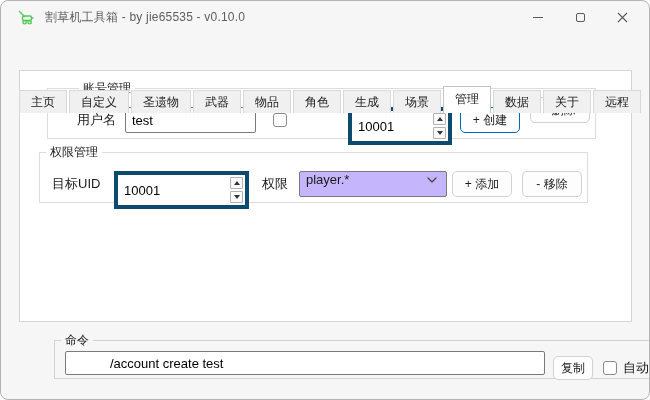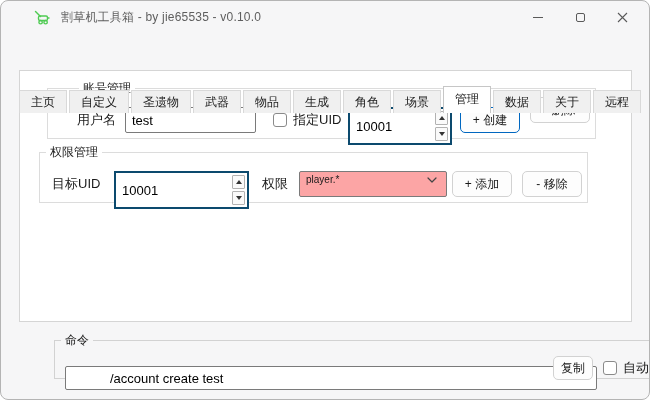--- a/index.html
+++ b/index.html
@@ -7,21 +7,21 @@
   body { font-family:"Liberation Sans","DejaVu Sans",sans-serif; color:#1a1a1a; }
 
   .window {
     position:relative; width:650px; height:400px;
     background:#f6f6f7; border:1px solid #b4b4b4; border-radius:8px;
     overflow:hidden;
   }
 
   
   .titlebar { position:absolute; left:0; top:0; width:100%; height:32px;
-    display:flex; align-items:center; padding-left:32px; }
+    display:flex; align-items:center; padding-left:16px; }
   .app-icon { width:18px; height:18px; flex:0 0 auto; }
   .title-text { margin-left:10px; font-size:12px; color:#5e5e5e; letter-spacing:.2px; white-space:nowrap; }
   .win-controls { position:absolute; right:6px; top:0; height:32px; display:flex; }
   .win-btn { width:42px; height:32px; display:flex; align-items:center; justify-content:center; cursor:default; }
   .glyph-min { width:10px; height:1px; background:#5a5a5a; }
   .glyph-max { width:9px; height:9px; border:1px solid #5a5a5a; border-radius:2px; }
 
   
   .tabbar { position:absolute; left:18px; top:43px; height:27px; display:flex; align-items:flex-end; z-index:3;margin-top:42px; }
   .tab { height:23px; line-height:22px; padding:0 11px; margin-right:2px; font-size:12px;
@@ -39,30 +39,30 @@
 
   .fld-label { position:absolute; font-size:13px; height:26px; line-height:26px; white-space:nowrap; }
 
   .text-input { position:absolute; border:1px solid #7a7a7a; border-radius:2px; background:#fff;
     font-size:13px; padding:0 6px; color:#000; font-family:inherit; outline:none; }
 
   
   .checkbox { position:absolute; width:14px; height:14px; border:1px solid #8a8a8a; border-radius:3px; background:#fff; cursor:default; }
 
   
-  .spinner { position:absolute; height:38px; border:2px solid #0c4a6e; background:#d946ef; display:flex; }
+  .spinner { position:absolute; height:38px; border:4px solid #0c4a6e; background:#d946ef; display:flex; }
   .spin-input { flex:1; min-width:0; border:none; outline:none; font-size:13px; padding-left:6px; font-family:inherit; color:#000; }
   .spin-btns { width:17px; display:flex; flex-direction:column; padding:2px 2px; gap:2px; background:#fff; }
   .spin-btn { flex:1; border:1px solid #b2b2b2; border-radius:1px; background:#fafafa; display:flex; align-items:center; justify-content:center; cursor:default; }
   .tri-up { width:0; height:0; border-left:3px solid transparent; border-right:3px solid transparent; border-bottom:4px solid #333; }
   .tri-down { width:0; height:0; border-left:3px solid transparent; border-right:3px solid transparent; border-top:4px solid #333; }
 
   
-  .dropdown { position:absolute; height:26px; border:1px solid #7a7a7a; border-radius:2px; background:#fca5a5;
-    display:flex; align-items:center; justify-content:space-between; padding:0 9px 9px 6px; font-size:10px; cursor:default; }
+  .dropdown { position:absolute; height:26px; border:1px solid #7a7a7a; border-radius:2px; background:#c4b5fd;
+    display:flex; align-items:center; justify-content:space-between; padding:0 9px 9px 6px; font-size:13px; cursor:default; }
 
   
   .btn { position:absolute; height:26px; background:#fdfdfd; border:1px solid #d2d2d2; border-radius:5px;
     font-size:12px; color:#1a1a1a; display:flex; align-items:center; justify-content:center;
     font-family:inherit; white-space:nowrap; cursor:default; }
   .btn.accent { border:1.5px solid #0067c0; }
 
   .cmd-btn { height:24px; }
 </style>
 </head>
@@ -93,37 +93,36 @@
       </div>
     </div>
   </div>
 
   <div class="tabbar">
     <div class="tab">主页</div>
     <div class="tab">自定义</div>
     <div class="tab">圣遗物</div>
     <div class="tab">武器</div>
     <div class="tab">物品</div>
+    <div class="tab">角色</div>
     <div class="tab">生成</div>
-    <div class="tab">角色</div>
     <div class="tab">场景</div>
     <div class="tab selected">管理</div>
     <div class="tab">数据</div>
     <div class="tab">关于</div>
     <div class="tab">远程</div>
   </div>
 
   <div class="panel"></div>
 
   <fieldset class="group" style="left:46px; top:79px; width:549px; height:59px;padding-left:25px;">
     <legend>账号管理</legend>
     <span class="fld-label" style="left:29px; top:10px;">用户名</span>
     <input class="text-input" style="left: 77px; top: 10px; width: 131px; height: 26px;" type="text" value="test">
     <span class="checkbox" style="left:225px; top:16px;"></span>
-    <span class="fld-label" style="left:245px; top:10px;">指定UID</span>
     <div class="spinner" style="left:300px; top:10px; width:104px;">
       <input class="spin-input" type="text" value="10001" style="">
       <div class="spin-btns">
         <div class="spin-btn">
             <i class="tri-up"></i>
           </div>
         <div class="spin-btn">
             <i class="tri-down"></i>
           </div>
       </div>
@@ -152,19 +151,19 @@
       <svg width="10" height="6" viewBox="0 0 10 6">
         <path d="M1 1 L5 5 L9 1" fill="none" stroke="#444" stroke-width="1.2" stroke-linecap="round" stroke-linejoin="round"></path>
       </svg>
     </div>
     <button class="btn" style="left:482px; top:10px; width:60px;">- 移除</button>
     <button class="btn" style="left:412px; top:10px; width:60px;">+ 添加</button>
   </fieldset>
 
   <fieldset class="group cmd" style="left:18px; top:331px; width:613px; height:47px;">
     <legend>命令</legend>
-    <input class="text-input" style="left: 10px; top: 17px; width: 532px; height: 24px; padding-left: 44px;" type="text" value="/account create test">
+    <input class="text-input" style="left: 10px; top: 2px; width: 480px; height: 24px; padding-left: 44px;" type="text" value="/account create test">
     <button class="btn cmd-btn" style="left:498px; top:7px; width:40px;">复制</button>
     <span class="checkbox" style="left:548px; top:12px;"></span>
     <span class="fld-label" style="left:568px; top:7px; height:24px; line-height:24px;">自动</span>
   </fieldset>
 
 </div>
 
 </body></html>

